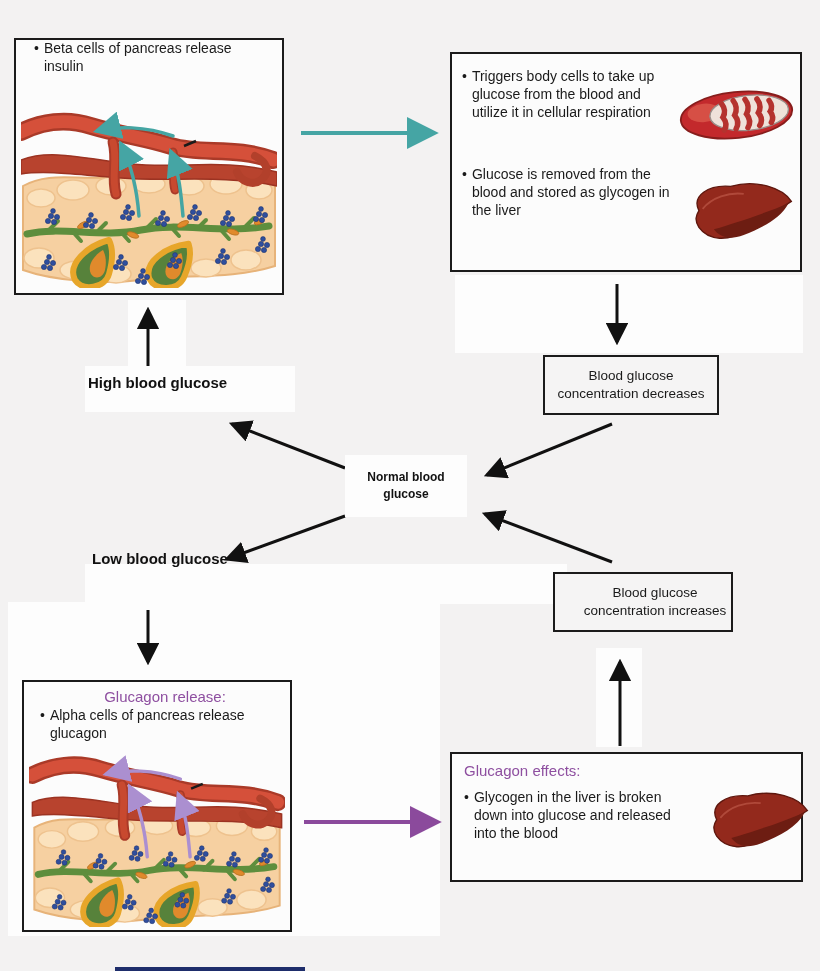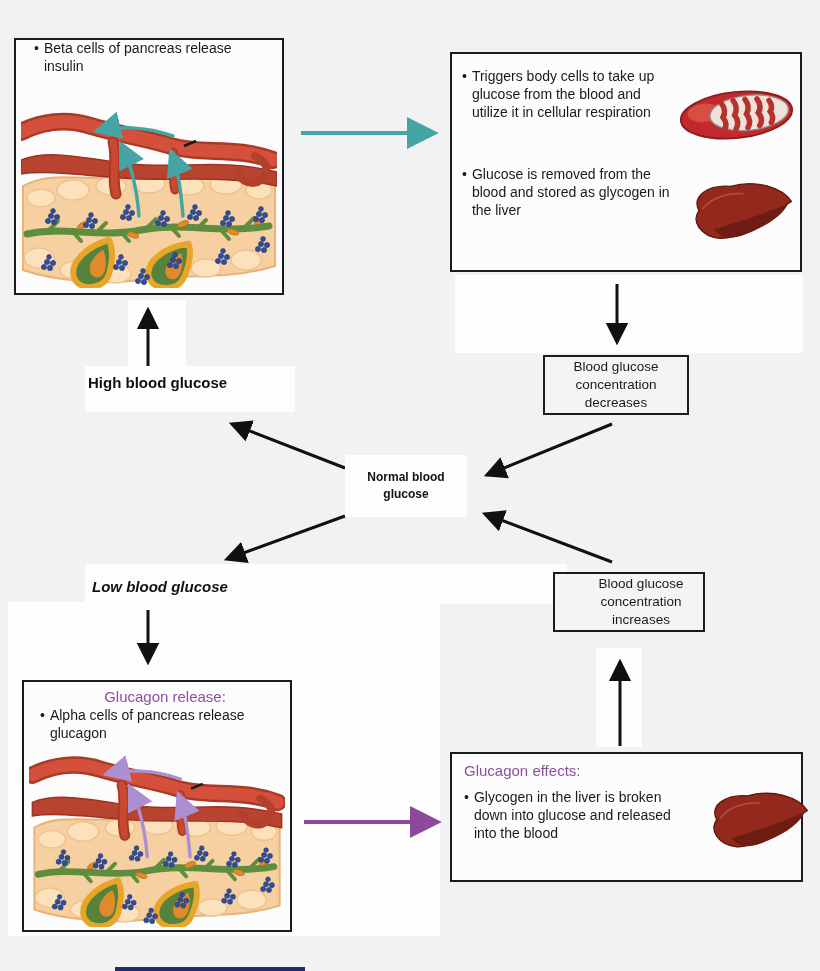--- a/index.html
+++ b/index.html
@@ -180,33 +180,33 @@
         <g id="liverIcon">
           <path d="M16,40 C8,24 26,12 50,14 C78,6 106,16 115,30 C100,40 84,48 66,60 C48,74 26,72 16,58 C11,50 13,45 16,40 Z" fill="#93291c" stroke="#5e170e" stroke-width="1.5"></path>
           <path d="M32,60 C52,54 84,44 112,32 C104,48 84,58 64,66 C48,72 38,68 32,60 Z" fill="#6d1d12"></path>
           <path d="M20,38 C30,26 48,20 64,22" stroke="#b0493a" stroke-width="2" fill="none"></path>
         </g>
       </defs>
       <use href="#liverIcon"></use>
     </svg>
   </div>
 
-  <div class="small-box" style="left:543px;top:355px;width:146px;height:60px;justify-content:center;">
+  <div class="small-box" style="left:543px;top:355px;width:176px;height:60px;justify-content:center;">
     <span>Blood glucose concentration decreases</span>
   </div>
 
   <div class="label-bold" style="left:88px;top:374px;">High blood glucose</div>
 
   <div class="normal-box" style="left:345px;top:455px;width:122px;height:62px;">
     <span>Normal blood glucose</span>
   </div>
 
-  <div class="label-bold" style="left:92px;top:578px;font-style:italic;">Low blood glucose</div>
-
-  <div class="small-box" style="left:553px;top:572px;width:152px;height:60px;padding-left:28px;">
+  <div class="label-bold" style="left:92px;top:550px;">Low blood glucose</div>
+
+  <div class="small-box" style="left:553px;top:572px;width:180px;height:60px;padding-left:28px;">
     <span>Blood glucose concentration increases</span>
   </div>
 
   <div class="box" style="left:22px;top:680px;width:270px;height:252px;">
     <div class="panel-title purple" style="margin-left:16px;text-align:center;">Glucagon release:</div>
     <div class="bullet" style="margin-left:16px;width:235px;">
       <span class="dot">•</span>
       <span>Alpha cells of pancreas release glucagon</span>
     </div>
     <svg class="illus" style="left:5px;top:60px;" width="256" height="185" viewBox="0 0 256 190" color="#ab8fd0">

